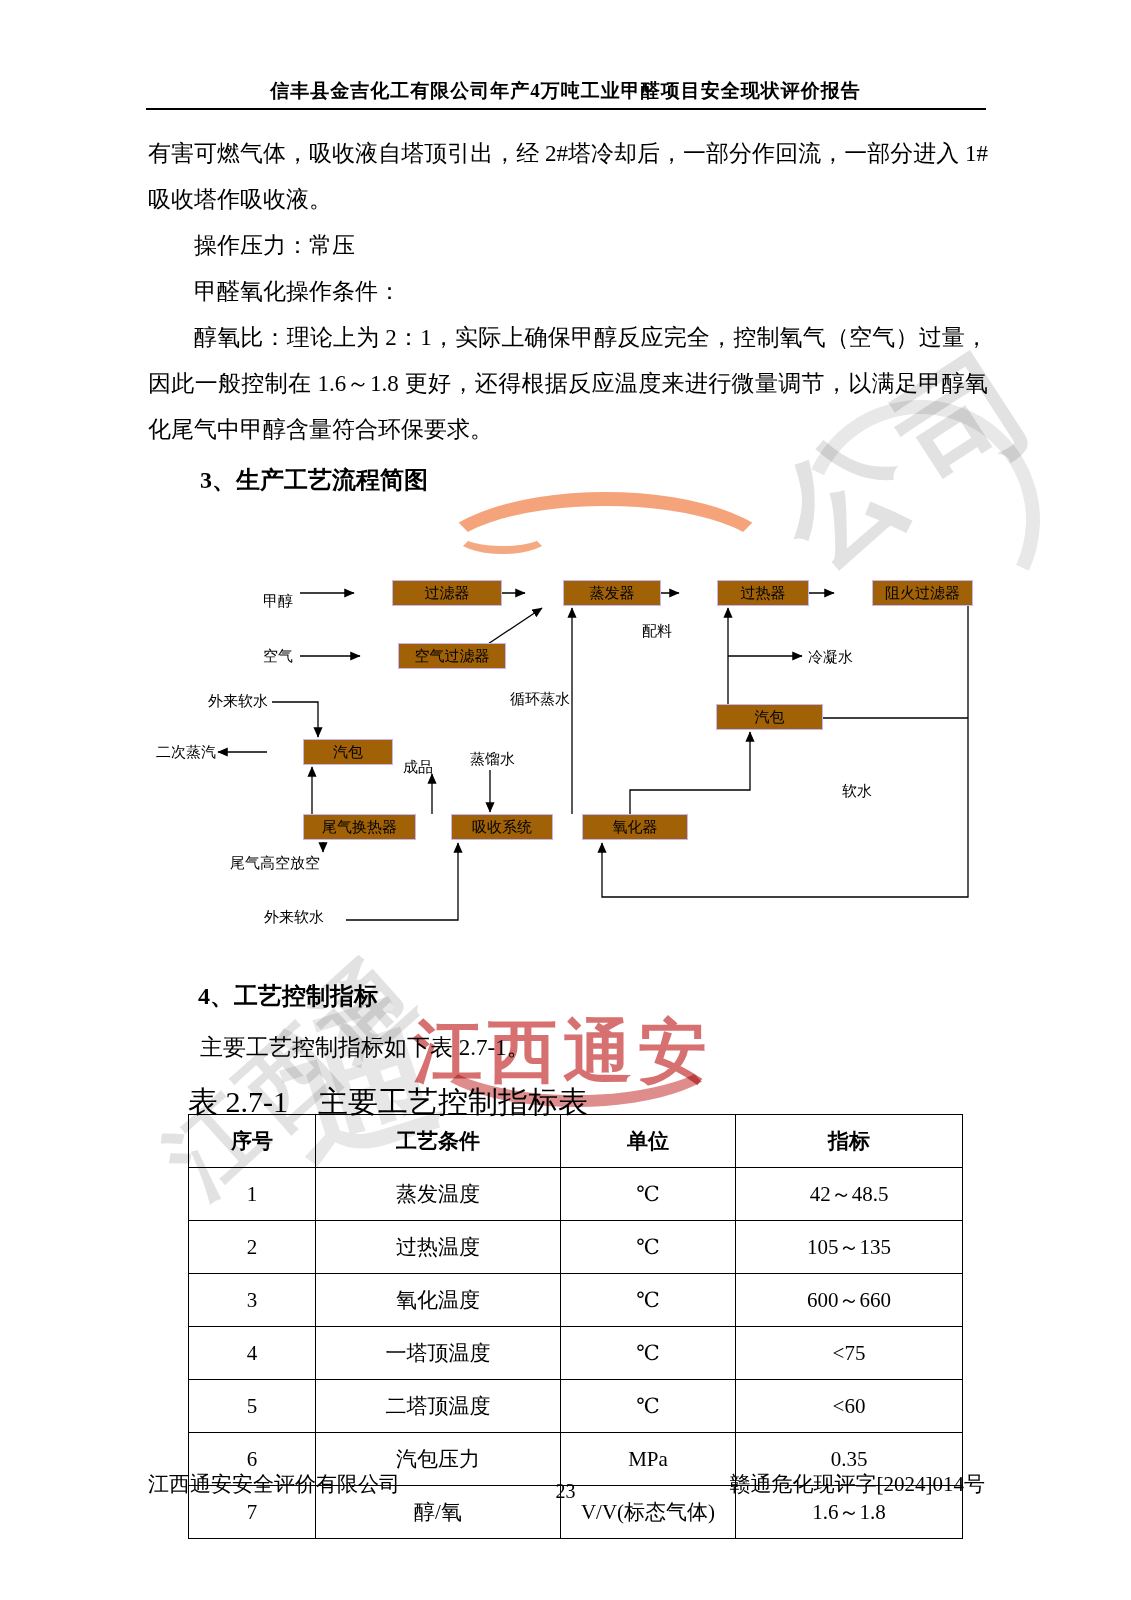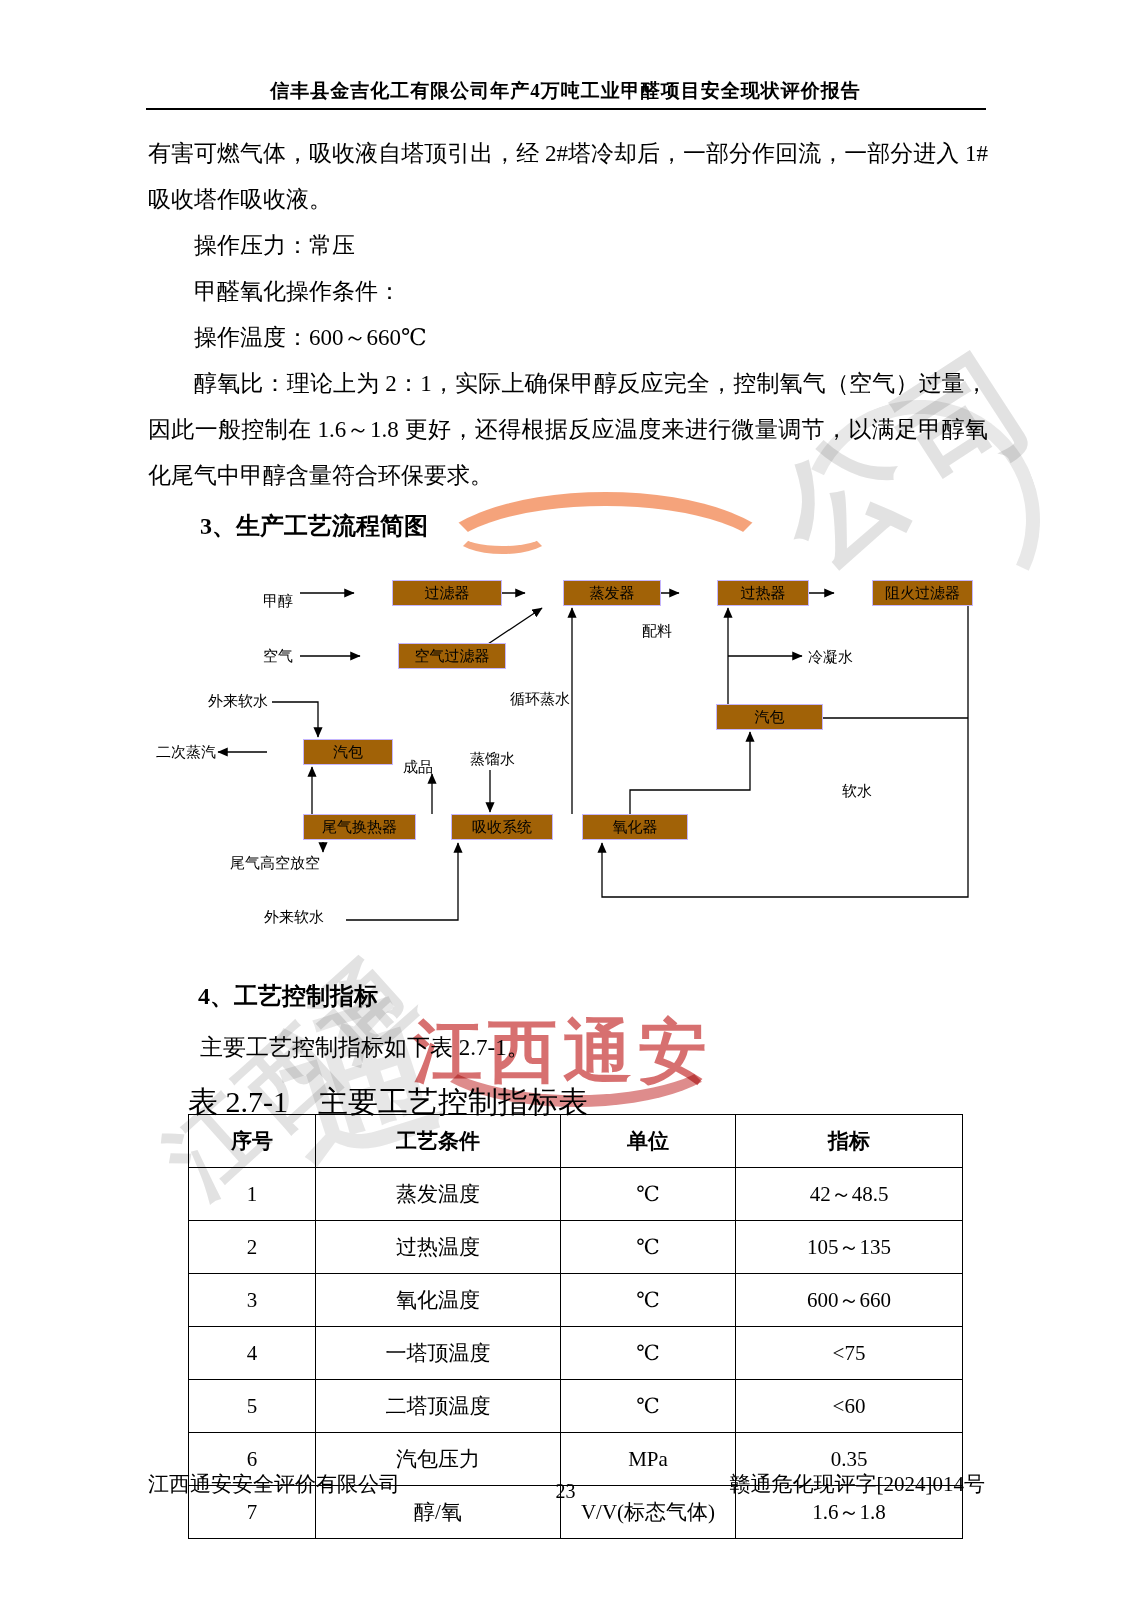--- a/index.html
+++ b/index.html
@@ -49,21 +49,20 @@
 
 <div class="page">
 
   <div class="header-title">信丰县金吉化工有限公司年产4万吨工业甲醛项目安全现状评价报告</div>
   <div class="header-rule"></div>
 
   <div class="content">
     <p>有害可燃气体，吸收液自塔顶引出，经 2#塔冷却后，一部分作回流，一部分进入 1#吸收塔作吸收液。</p>
     <p class="ind">操作压力：常压</p>
     <p class="ind">甲醛氧化操作条件：</p>
-    <p class="ind">操作温度：600～660℃</p>
     <p class="ind">醇氧比：理论上为 2：1，实际上确保甲醇反应完全，控制氧气（空气）过量，因此一般控制在 1.6～1.8 更好，还得根据反应温度来进行微量调节，以满足甲醇氧化尾气中甲醇含量符合环保要求。</p>
     <h3>3、生产工艺流程简图</h3>
   </div>
 
   <div class="diagram">
       <svg width="840" height="400">
         <defs>
           <marker id="arrowhead" markerWidth="9" markerHeight="8" refX="7.5" refY="3.5" orient="auto">
             <path d="M0,0 L8,3.5 L0,7 z" fill="#000"></path>
           </marker>

